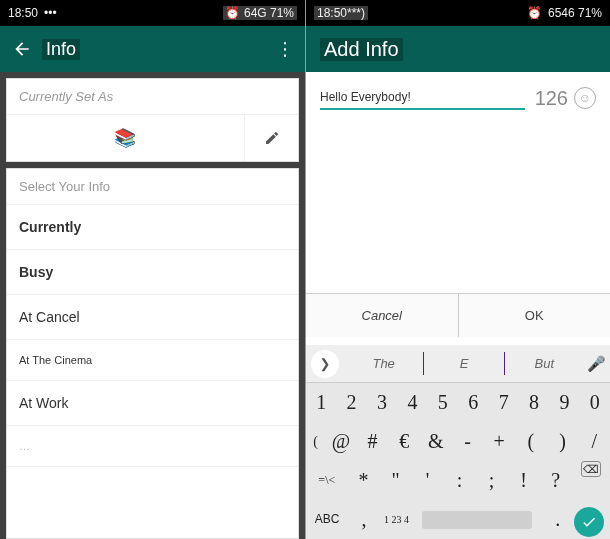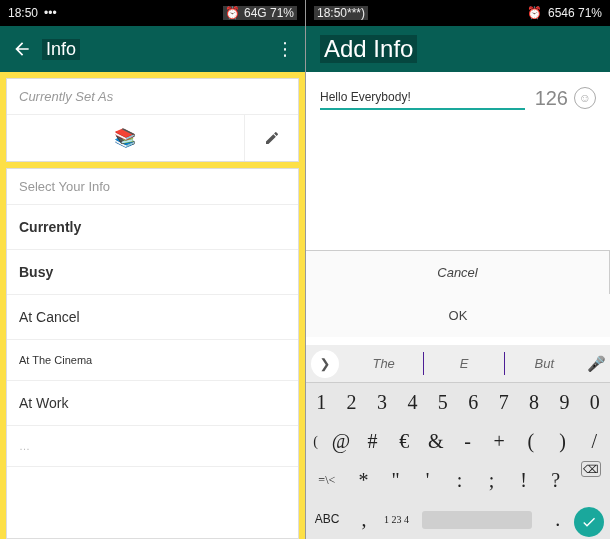--- a/index.html
+++ b/index.html
@@ -1,21 +1,21 @@
 <!DOCTYPE html>
 <html><head>
 <meta charset="utf-8">
 <style>
   * { box-sizing: border-box; margin: 0; padding: 0; }
   body {
     width: 610px; height: 539px;
     font-family: -apple-system, Helvetica, Arial, sans-serif;
     background: #000; display: flex; overflow: hidden;
   }
-  .pane { width: 305px; height: 539px; background: #fde047; display: flex; flex-direction: column; position: relative; }
+  .pane { width: 305px; height: 539px; background: #404040; display: flex; flex-direction: column; position: relative; }
   .pane-right { border-left: 1px solid #999; }
 
   
   .status { height: 26px; background: #000; color: #eee; font-size: 12px;
     display: flex; align-items: center; padding: 0 8px; justify-content: space-between; }
   .status-left { display: flex; align-items: center; gap: 6px; }
   .status-right { display: flex; align-items: center; gap: 6px; }
   .status span { white-space: nowrap; }
   .status .highlighted { background: #3a3a3a; padding: 0 3px; }
 
@@ -36,21 +36,21 @@
   .list-item.bold { font-weight: 600; }
   .list-item.small { font-size: 11px; }
 
   
   .right-body { flex: 1; background: #fff; display: flex; flex-direction: column; gap: 8px; }
   .input-row { display: flex; align-items: center; padding: 14px 14px 0 14px; }
   .input-field { flex: 1; border: none; border-bottom: 2px solid #1aa89c; font-size: 12px; color: #333; padding: 4px 0; outline: none; }
   .counter-wrap { display: flex; align-items:center; gap:6px; margin-left: 10px; color: #888; font-size: 20px; }
   .emoji-circle { width:22px; height:22px; border:1.5px solid #aaa; border-radius:50%; display:flex; align-items:center; justify-content:center; font-size:12px; color:#aaa; }
 
-  .btn-row { display: flex; border-top: 1px solid #ccc; margin-top: auto; background:#fafafa;flex-direction:column; }
+  .btn-row { display: flex; border-top: 1px solid #ccc; margin-top: auto; background:#fafafa; }
   .btn-row div { flex:1; text-align:center; padding: 14px 0; font-size: 13px; color:#444; }
   .btn-row div:first-child { border-right: 1px solid #ccc; font-style: italic; }
 
   
   .kb { background: #e7e7e7; }
   .sugg-row { display:flex; align-items:center; border-bottom:1px solid #ccc; background:#eee; height: 38px; }
   .sugg-chevron { width:28px; height:28px; margin:0 5px; background:#fff; border-radius:50%; display:flex; align-items:center; justify-content:center; font-size:13px; color:#555; }
   .sugg { flex:1; text-align:center; font-size:13px; color:#666; border-right: 1px solid #4c1d95; padding: 4px 0; font-style: italic; }
   .sugg:nth-last-child(2){ border-right:none; }
   .mic { width:26px; text-align:center; font-size:15px; color:#555; }
@@ -114,21 +114,21 @@
     <div class="status-left">
       <span class="highlighted">18:50***)</span>
     </div>
     <div class="status-right">
       <span>⏰</span>
       <span>6546 71%</span>
     </div>
   </div>
 
   <div class="header">
-    <span class="title" style="margin-left:2px; font-size:24px;">Add Info</span>
+    <span class="title" style="margin-left:2px; font-size:20px;">Add Info</span>
   </div>
 
   <div class="right-body">
     <div class="input-row">
       <input class="input-field" value="Hello Everybody!" style="">
       <div class="counter-wrap">
         <span>126</span>
         <span class="emoji-circle">☺</span>
       </div>
     </div>

